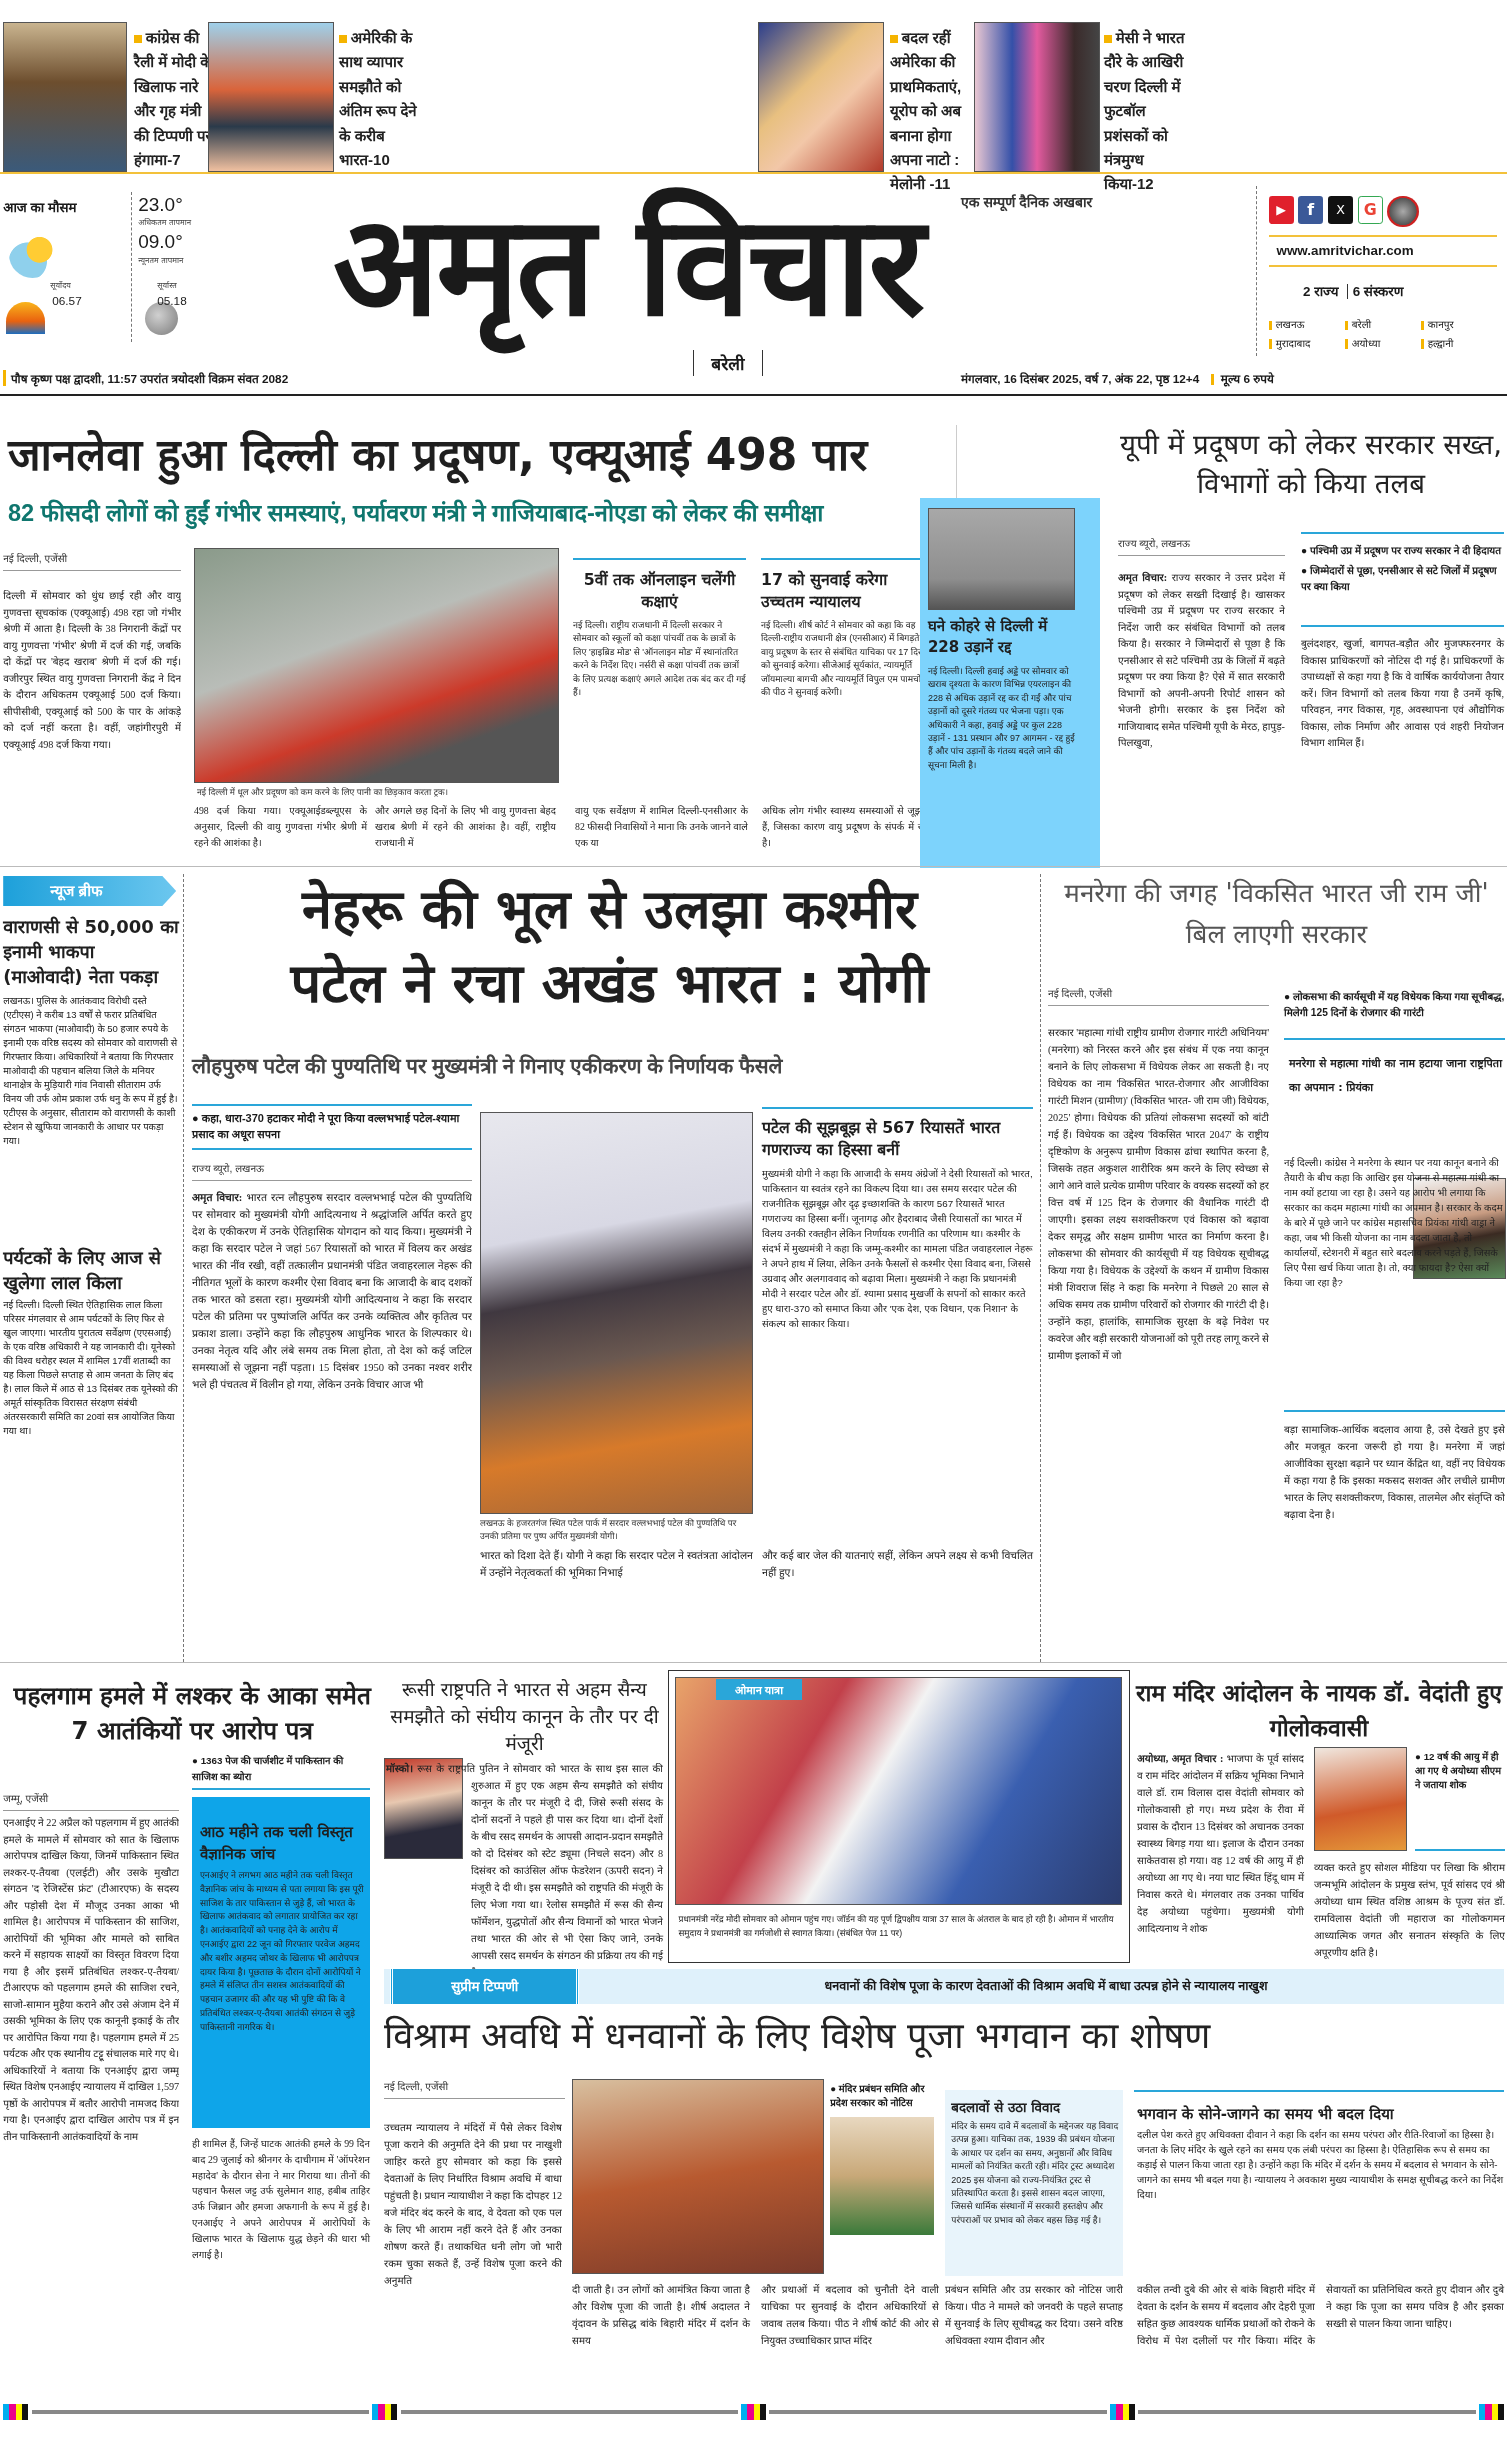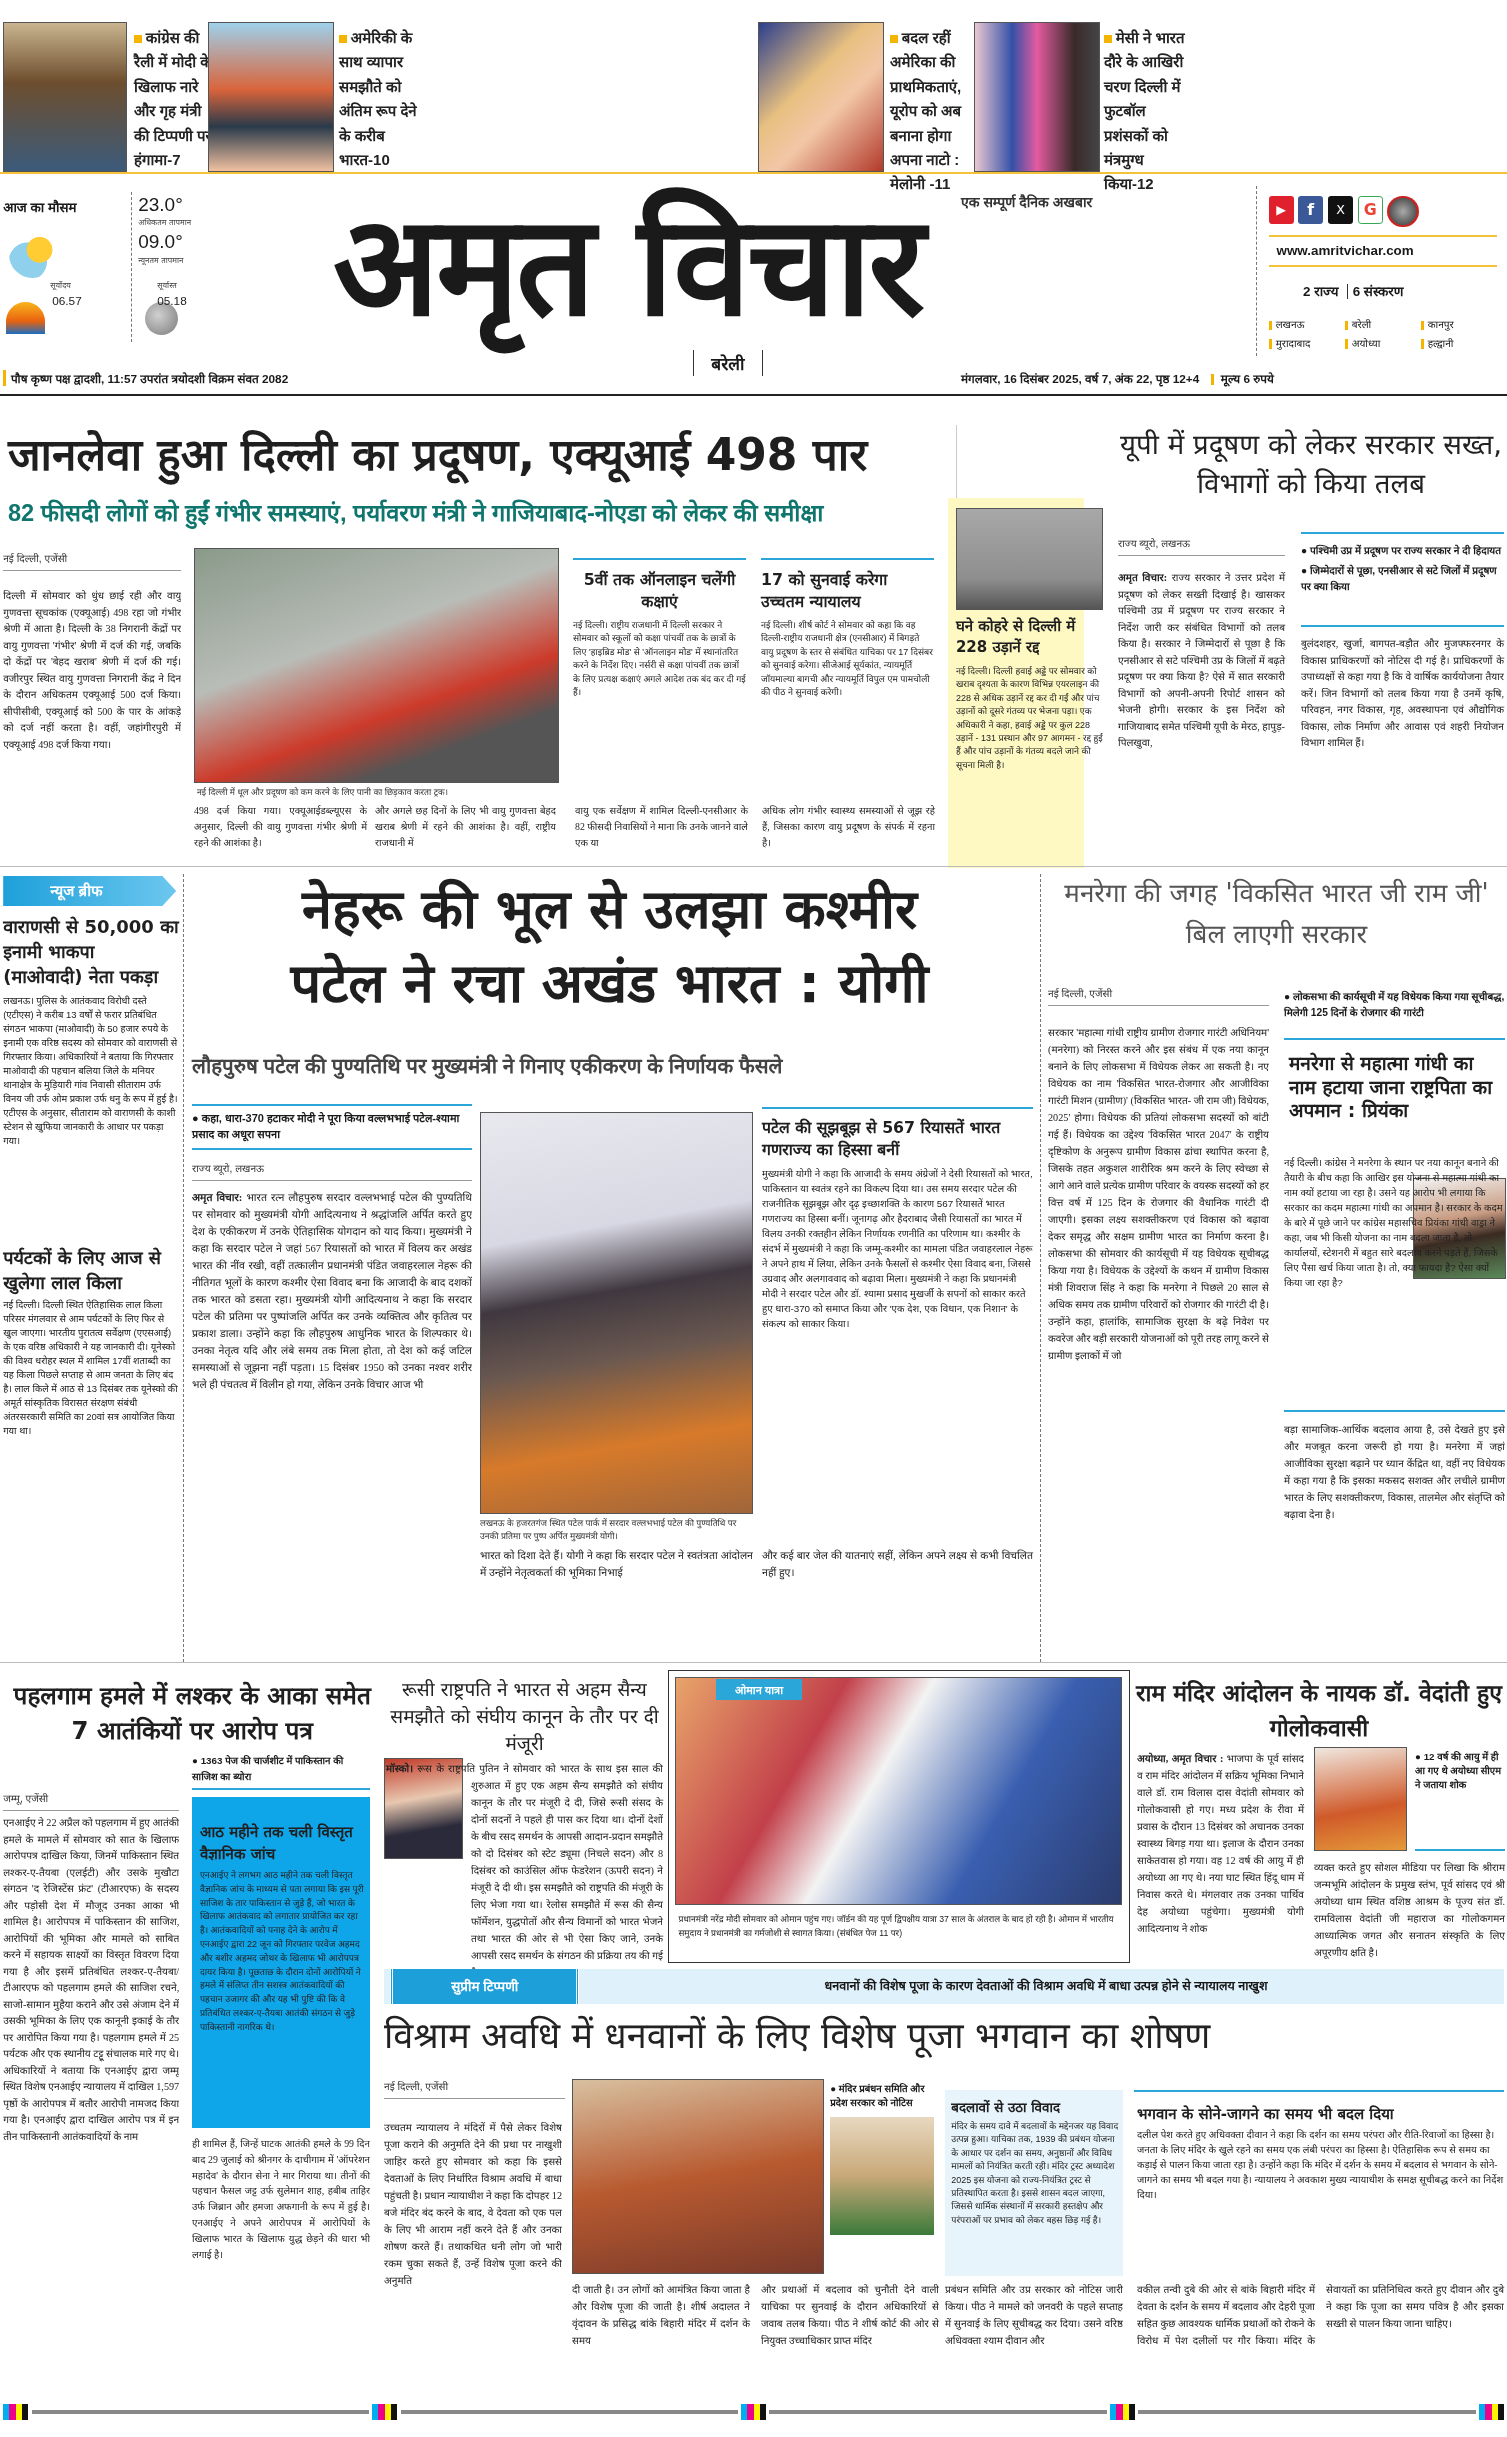--- a/index.html
+++ b/index.html
@@ -95,21 +95,21 @@
 <div class="abs body" style="left:575px;top:803px;width:173px;font-size:9.8px;line-height:15.8px">वायु एक सर्वेक्षण में शामिल दिल्ली-एनसीआर के 82 फीसदी निवासियों ने माना कि उनके जानने वाले एक या</div>
 <div class="abs body" style="left:762px;top:803px;width:173px;font-size:9.8px;line-height:15.8px">अधिक लोग गंभीर स्वास्थ्य समस्याओं से जूझ रहे हैं, जिसका कारण वायु प्रदूषण के संपर्क में रहना है।</div>
 
 <div class="abs cyan" style="left:573px;top:558px;width:173px"></div>
 <div class="abs hd1" style="left:573px;top:569px;width:173px;font-size:15.8px;line-height:22px;text-align:center">5वीं तक ऑनलाइन चलेंगी कक्षाएं</div>
 <div class="abs bodys" style="left:573px;top:619px;width:173px;font-size:9px;line-height:13.4px">नई दिल्ली। राष्ट्रीय राजधानी में दिल्ली सरकार ने सोमवार को स्कूलों को कक्षा पांचवीं तक के छात्रों के लिए 'हाइब्रिड मोड' से 'ऑनलाइन मोड' में स्थानांतरित करने के निर्देश दिए। नर्सरी से कक्षा पांचवीं तक छात्रों के लिए प्रत्यक्ष कक्षाएं अगले आदेश तक बंद कर दी गई हैं।</div>
 <div class="abs cyan" style="left:761px;top:558px;width:173px"></div>
 <div class="abs hd1" style="left:761px;top:569px;width:173px;font-size:15.8px;line-height:22px">17 को सुनवाई करेगा उच्चतम न्यायालय</div>
 <div class="abs bodys" style="left:761px;top:619px;width:173px;font-size:9px;line-height:13.4px">नई दिल्ली। शीर्ष कोर्ट ने सोमवार को कहा कि वह दिल्ली-राष्ट्रीय राजधानी क्षेत्र (एनसीआर) में बिगड़ते वायु प्रदूषण के स्तर से संबंधित याचिका पर 17 दिसंबर को सुनवाई करेगा। सीजेआई सूर्यकांत, न्यायमूर्ति जॉयमाल्या बागची और न्यायमूर्ति विपुल एम पामचोली की पीठ ने सुनवाई करेगी।</div>
 
-<div class="abs" style="left:948px;top:498px;width:136px;height:370px;background:#fef9c3">
+<div class="abs" style="left:920px;top:498px;width:180px;height:370px;background:#7dd3fc">
   <div class="abs img" style="left:7.9px;top:9.5px;width:147px;height:102px;background:linear-gradient(180deg,#a8a8a8,#8e8e8e 70%,#555)"></div>
   <div class="abs hd1" style="left:7.9px;top:118px;width:150px;font-size:15px;line-height:20.5px">घने कोहरे से दिल्ली में 228 उड़ानें रद्द</div>
   <div class="abs bodys" style="left:7.9px;top:167px;width:150px;font-size:9px;line-height:13.4px">नई दिल्ली। दिल्ली हवाई अड्डे पर सोमवार को खराब दृश्यता के कारण विभिन्न एयरलाइन की 228 से अधिक उड़ानें रद्द कर दी गईं और पांच उड़ानों को दूसरे गंतव्य पर भेजना पड़ा। एक अधिकारी ने कहा, हवाई अड्डे पर कुल 228 उड़ानें - 131 प्रस्थान और 97 आगमन - रद्द हुईं हैं और पांच उड़ानों के गंतव्य बदले जाने की सूचना मिली है।</div>
 </div>
 
 <div class="abs" style="left:1118px;top:425px;width:386px;font-family:'DejaVu Sans',sans-serif;font-size:27.6px;line-height:39px;text-align:center;color:#222">यूपी में प्रदूषण को लेकर सरकार सख्त, विभागों को किया तलब</div>
 <div class="abs by" style="left:1118px;top:536px;width:167px">राज्य ब्यूरो, लखनऊ</div>
 <div class="abs body" style="left:1118px;top:570px;width:167px;font-size:10.2px;line-height:16.5px"><b>अमृत विचार:</b> <span>राज्य सरकार ने उत्तर प्रदेश में प्रदूषण को लेकर सख्ती दिखाई है। खासकर पश्चिमी उप्र में प्रदूषण पर राज्य सरकार ने निर्देश जारी कर संबंधित विभागों को तलब किया है। सरकार ने जिम्मेदारों से पूछा है कि एनसीआर से सटे पश्चिमी उप्र के जिलों में बढ़ते प्रदूषण पर क्या किया है? ऐसे में सात सरकारी विभागों को अपनी-अपनी रिपोर्ट शासन को भेजनी होगी। सरकार के इस निर्देश को गाजियाबाद समेत पश्चिमी यूपी के मेरठ, हापुड़-पिलखुवा,</span></div>
 <div class="abs cyan" style="left:1301px;top:532px;width:203px"></div>
 <div class="abs bullet" style="left:1301px;top:543px;width:203px;font-size:10.2px">
@@ -145,21 +145,21 @@
 <div class="abs hd1" style="left:762px;top:1117px;width:271px;font-size:15.8px;line-height:22px">पटेल की सूझबूझ से 567 रियासतें भारत गणराज्य का हिस्सा बनीं</div>
 <div class="abs bodys" style="left:762px;top:1166px;width:271px;font-size:9.8px;line-height:15px">मुख्यमंत्री योगी ने कहा कि आजादी के समय अंग्रेजों ने देसी रियासतों को भारत, पाकिस्तान या स्वतंत्र रहने का विकल्प दिया था। उस समय सरदार पटेल की राजनीतिक सूझबूझ और दृढ़ इच्छाशक्ति के कारण 567 रियासतें भारत गणराज्य का हिस्सा बनीं। जूनागढ़ और हैदराबाद जैसी रियासतों का भारत में विलय उनकी रक्तहीन लेकिन निर्णायक रणनीति का परिणाम था। कश्मीर के संदर्भ में मुख्यमंत्री ने कहा कि जम्मू-कश्मीर का मामला पंडित जवाहरलाल नेहरू ने अपने हाथ में लिया, लेकिन उनके फैसलों से कश्मीर ऐसा विवाद बना, जिससे उग्रवाद और अलगाववाद को बढ़ावा मिला। मुख्यमंत्री ने कहा कि प्रधानमंत्री मोदी ने सरदार पटेल और डॉ. श्यामा प्रसाद मुखर्जी के सपनों को साकार करते हुए धारा-370 को समाप्त किया और 'एक देश, एक विधान, एक निशान' के संकल्प को साकार किया।</div>
 <div class="abs body" style="left:762px;top:1547px;width:271px;font-size:10.6px;line-height:17px">और कई बार जेल की यातनाएं सहीं, लेकिन अपने लक्ष्य से कभी विचलित नहीं हुए।</div>
 
 <div class="abs vdash" style="left:1040px;top:874px;height:788px"></div>
 <div class="abs" style="left:1048px;top:873px;width:457px;font-family:'DejaVu Sans',sans-serif;font-size:26px;line-height:41px;color:#555;text-align:center">मनरेगा की जगह 'विकसित भारत जी राम जी' बिल लाएगी सरकार</div>
 <div class="abs by" style="left:1048px;top:986px;width:221px">नई दिल्ली, एजेंसी</div>
 <div class="abs body" style="left:1048px;top:1024px;width:221px;height:559px;overflow:hidden;font-size:10.2px;line-height:17px">सरकार 'महात्मा गांधी राष्ट्रीय ग्रामीण रोजगार गारंटी अधिनियम' (मनरेगा) को निरस्त करने और इस संबंध में एक नया कानून बनाने के लिए लोकसभा में विधेयक लेकर आ सकती है। नए विधेयक का नाम 'विकसित भारत-रोजगार और आजीविका गारंटी मिशन (ग्रामीण)' (विकसित भारत- जी राम जी) विधेयक, 2025' होगा। विधेयक की प्रतियां लोकसभा सदस्यों को बांटी गई हैं। विधेयक का उद्देश्य 'विकसित भारत 2047' के राष्ट्रीय दृष्टिकोण के अनुरूप ग्रामीण विकास ढांचा स्थापित करना है, जिसके तहत अकुशल शारीरिक श्रम करने के लिए स्वेच्छा से आगे आने वाले प्रत्येक ग्रामीण परिवार के वयस्क सदस्यों को हर वित्त वर्ष में 125 दिन के रोजगार की वैधानिक गारंटी दी जाएगी। इसका लक्ष्य सशक्तीकरण एवं विकास को बढ़ावा देकर समृद्ध और सक्षम ग्रामीण भारत का निर्माण करना है। लोकसभा की सोमवार की कार्यसूची में यह विधेयक सूचीबद्ध किया गया है। विधेयक के उद्देश्यों के कथन में ग्रामीण विकास मंत्री शिवराज सिंह ने कहा कि मनरेगा ने पिछले 20 साल से अधिक समय तक ग्रामीण परिवारों को रोजगार की गारंटी दी है। उन्होंने कहा, हालांकि, सामाजिक सुरक्षा के बढ़े निवेश पर कवरेज और बड़ी सरकारी योजनाओं को पूरी तरह लागू करने से ग्रामीण इलाकों में जो</div>
 <div class="abs bullet" style="left:1284px;top:989px;width:221px;font-size:10.2px">● <span>लोकसभा की कार्यसूची में यह विधेयक किया गया सूचीबद्ध, मिलेगी 125 दिनों के रोजगार की गारंटी</span></div>
 <div class="abs cyan" style="left:1284px;top:1038px;width:221px"></div>
-<div class="abs hd1" style="left:1289px;top:1052px;width:216px;font-size:19px;line-height:23.6px">मनरेगा से महात्मा गांधी का नाम हटाया जाना राष्ट्रपिता का अपमान : प्रियंका</div>
+<div class="abs hd1" style="left:1289px;top:1052px;width:216px;font-size:11px;line-height:23.6px">मनरेगा से महात्मा गांधी का नाम हटाया जाना राष्ट्रपिता का अपमान : प्रियंका</div>
 <div class="abs img" style="left:1413px;top:1178px;width:93px;height:101px;background:linear-gradient(170deg,#f3f3f3,#c89c82 40%,#3a2a22 60%,#5a8a5a)"></div>
 <div class="abs bodys" style="left:1284px;top:1155px;width:221px;font-size:9.8px;line-height:15px;text-indent:0;shape-outside:none">नई दिल्ली। कांग्रेस ने मनरेगा के स्थान पर नया कानून बनाने की तैयारी के बीच कहा कि आखिर इस योजना से महात्मा गांधी का नाम क्यों हटाया जा रहा है। उसने यह आरोप भी लगाया कि सरकार का कदम महात्मा गांधी का अपमान है। सरकार के कदम के बारे में पूछे जाने पर कांग्रेस महासचिव प्रियंका गांधी वाड्रा ने कहा, जब भी किसी योजना का नाम बदला जाता है, तो कार्यालयों, स्टेशनरी में बहुत सारे बदलाव करने पड़ते हैं, जिसके लिए पैसा खर्च किया जाता है। तो, क्या फायदा है? ऐसा क्यों किया जा रहा है?</div>
 <div class="abs cyan" style="left:1284px;top:1410px;width:221px"></div>
 <div class="abs body" style="left:1284px;top:1421px;width:221px;font-size:10.2px;line-height:17px">बड़ा सामाजिक-आर्थिक बदलाव आया है, उसे देखते हुए इसे और मजबूत करना जरूरी हो गया है। मनरेगा में जहां आजीविका सुरक्षा बढ़ाने पर ध्यान केंद्रित था, वहीं नए विधेयक में कहा गया है कि इसका मकसद सशक्त और लचीले ग्रामीण भारत के लिए सशक्तीकरण, विकास, तालमेल और संतृप्ति को बढ़ावा देना है।</div>
 
 <div class="abs" style="left:0;top:1662px;width:1508px;height:0.8px;background:#bbb"></div>
 
 <div class="abs hd1" style="left:3.2px;top:1678px;width:378px;font-size:24.4px;line-height:35px;text-align:center">पहलगाम हमले में लश्कर के आका समेत 7 आतंकियों पर आरोप पत्र</div>
 <div class="abs by" style="left:3.2px;top:1791px;width:176px">जम्मू, एजेंसी</div>
 <div class="abs body" style="left:3.2px;top:1815px;width:176px;height:614px;overflow:hidden;font-size:10.2px;line-height:16.5px">एनआईए ने 22 अप्रैल को पहलगाम में हुए आतंकी हमले के मामले में सोमवार को सात के खिलाफ आरोपपत्र दाखिल किया, जिनमें पाकिस्तान स्थित लश्कर-ए-तैयबा (एलईटी) और उसके मुखौटा संगठन 'द रेजिस्टेंस फ्रंट' (टीआरएफ) के सदस्य और पड़ोसी देश में मौजूद उनका आका भी शामिल है। आरोपपत्र में पाकिस्तान की साजिश, आरोपियों की भूमिका और मामले को साबित करने में सहायक साक्ष्यों का विस्तृत विवरण दिया गया है और इसमें प्रतिबंधित लश्कर-ए-तैयबा/टीआरएफ को पहलगाम हमले की साजिश रचने, साजो-सामान मुहैया कराने और उसे अंजाम देने में उसकी भूमिका के लिए एक कानूनी इकाई के तौर पर आरोपित किया गया है। पहलगाम हमले में 25 पर्यटक और एक स्थानीय टट्टू संचालक मारे गए थे। अधिकारियों ने बताया कि एनआईए द्वारा जम्मू स्थित विशेष एनआईए न्यायालय में दाखिल 1,597 पृष्ठों के आरोपपत्र में बतौर आरोपी नामजद किया गया है। एनआईए द्वारा दाखिल आरोप पत्र में इन तीन पाकिस्तानी आतंकवादियों के नाम</div>

